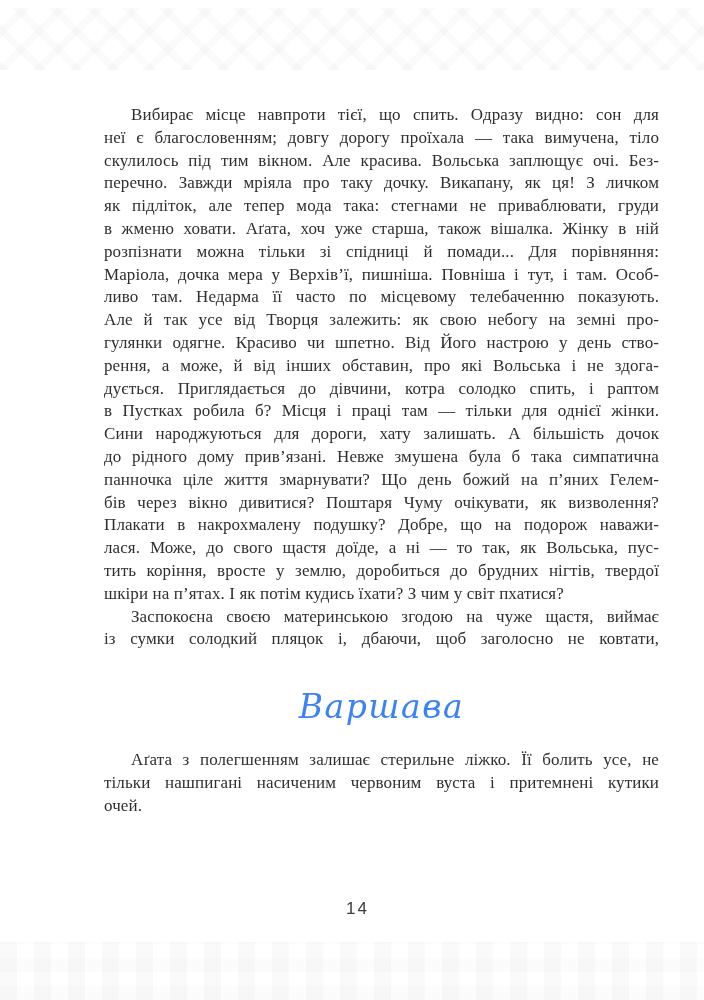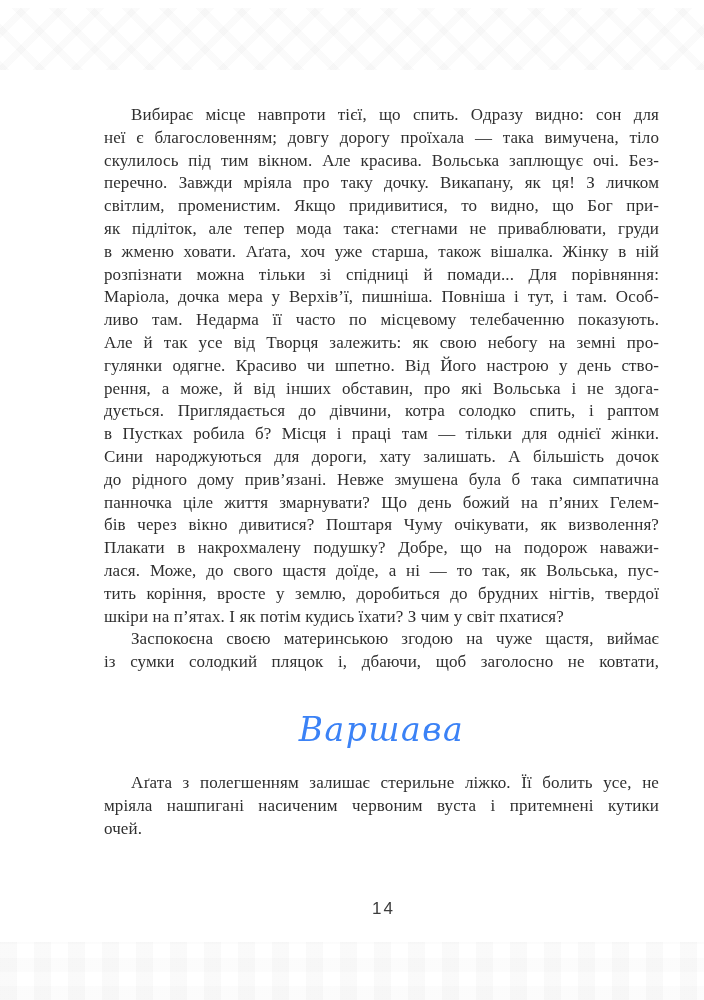--- a/index.html
+++ b/index.html
@@ -42,41 +42,40 @@
   .chapter-heading {
     margin-top: 30px; height: 52px; line-height: 52px;
     text-align: center;
     font-family: "DejaVu Serif", serif;
     font-style: italic; font-weight: 400;
     font-size: 33px; letter-spacing: 1.5px;
     color: #3b82f6;
   }
   .para-after-heading { margin-top: 16px; }
   .page-number {
-    position: absolute; left: 106px; top: 899px; width: 555px;
+    position: absolute; left: 80px; top: 899px; width: 555px;
     text-align: center;
     font-family: "Liberation Sans", sans-serif;
     font-size: 17px; color: #3c3c3c; letter-spacing: 2px;
   }
 </style>
 </head>
 <body>
 
 <div class="page">
 
   <div class="texture-top"></div>
 
   <div class="text-block">
 
     <div>
       <div class="line ind">Вибирає місце навпроти тієї, що спить. Одразу видно: сон для</div>
       <div class="line">неї є благословенням; довгу дорогу проїхала — така вимучена, тіло</div>
       <div class="line">скулилось під тим вікном. Але красива. Вольська заплющує очі. Без-</div>
       <div class="line">перечно. Завжди мріяла про таку дочку. Викапану, як ця! З личком</div>
-      <div class="line">світлим, променистим. Якщо придивитися, то видно, що Бог при-</div>
       <div class="line">як підліток, але тепер мода така: стегнами не приваблювати, груди</div>
       <div class="line">в жменю ховати. Аґата, хоч уже старша, також вішалка. Жінку в ній</div>
       <div class="line">розпізнати можна тільки зі спідниці й помади... Для порівняння:</div>
       <div class="line">Маріола, дочка мера у Верхів’ї, пишніша. Повніша і тут, і там. Особ-</div>
       <div class="line">ливо там. Недарма її часто по місцевому телебаченню показують.</div>
       <div class="line">Але й так усе від Творця залежить: як свою небогу на земні про-</div>
       <div class="line">гулянки одягне. Красиво чи шпетно. Від Його настрою у день ство-</div>
       <div class="line">рення, а може, й від інших обставин, про які Вольська і не здога-</div>
       <div class="line">дується. Приглядається до дівчини, котра солодко спить, і раптом</div>
       <div class="line">в Пустках робила б? Місця і праці там — тільки для однієї жінки.</div>
@@ -92,21 +91,21 @@
 
     <div>
       <div class="line ind">Заспокоєна своєю материнською згодою на чуже щастя, виймає</div>
       <div class="line">із сумки солодкий пляцок і, дбаючи, щоб заголосно не ковтати,</div>
     </div>
 
     <div class="chapter-heading">Варшава</div>
 
     <div class="para-after-heading">
       <div class="line ind">Аґата з полегшенням залишає стерильне ліжко. Її болить усе, не</div>
-      <div class="line">мріяла нашпигані насиченим червоним вуста і притемнені кутики</div>
+      <div class="line">тільки нашпигані насиченим червоним вуста і притемнені кутики</div>
       <div class="line end">очей.</div>
     </div>
 
   </div>
 
   <div class="page-number">14</div>
 
   <div class="texture-bottom"></div>
 
 </div>

